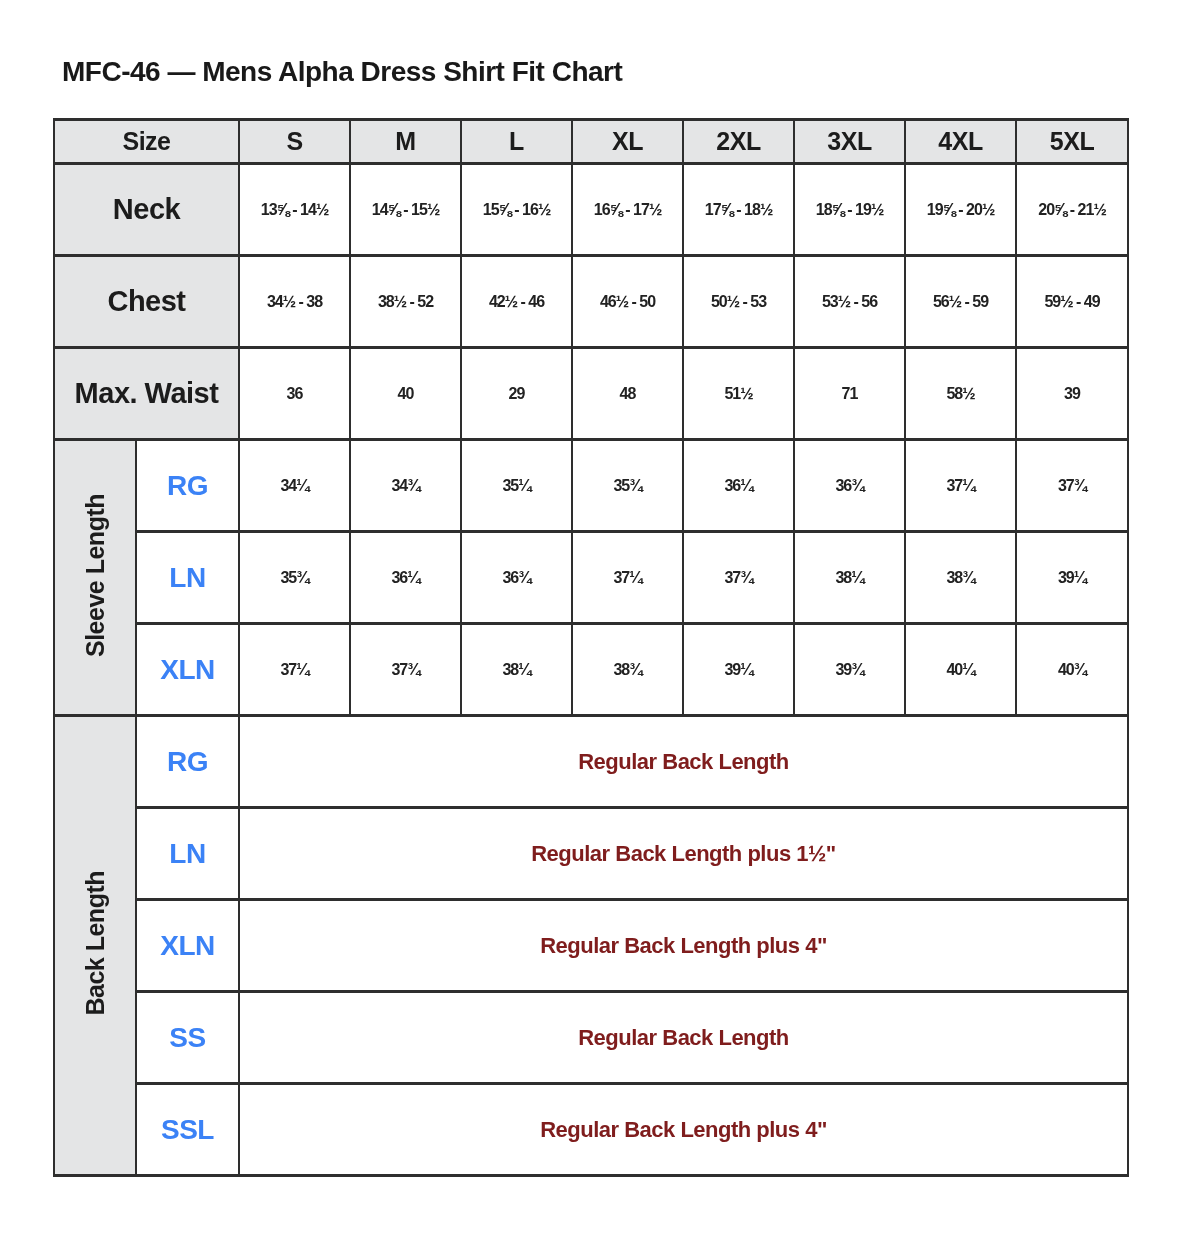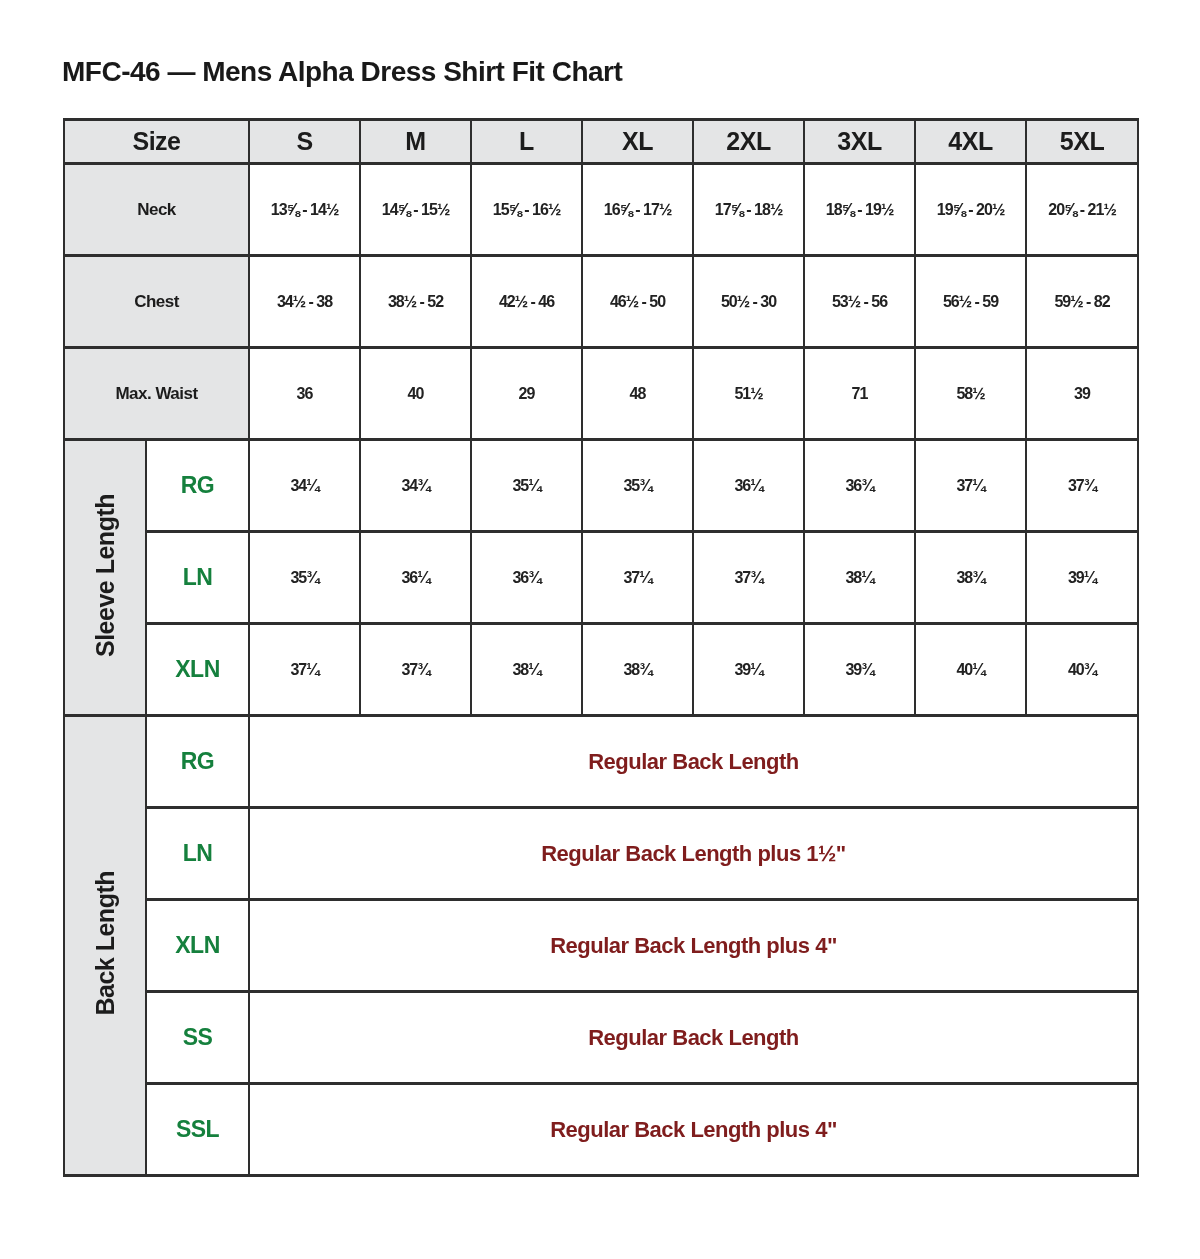--- a/index.html
+++ b/index.html
@@ -24,21 +24,21 @@
     left: 62px;
     top: 56px;
     font-size: 28px;
     font-weight: bold;
     letter-spacing: -0.5px;
     color: #191919;
     white-space: nowrap;
   }
   table.fit-chart {
     position: absolute;
-    left: 63px;
+    left: 53px;
     top: 118px;
     width: 1074px;
     border-collapse: collapse;
     table-layout: fixed;
     border-radius: 7px;
   }
   table.fit-chart th,
   table.fit-chart td {
     border-left: 2px solid #2e2e2e;
     border-right: 2px solid #2e2e2e;
@@ -51,35 +51,35 @@
   }
   tr.r-head { height: 44px; }
   tr.r-body { height: 92px; }
 
   .head, .label, .rot {
     background: #e4e5e6;
     font-weight: bold;
     color: #1c1c1c;
   }
   .head  { font-size: 25px; letter-spacing: -0.5px; }
-  .label { font-size: 17px; letter-spacing: -0.5px; }
+  .label { font-size: 29px; letter-spacing: -0.5px; }
 
   .val {
     font-size: 16px;
     font-weight: bold;
     letter-spacing: -1px;
     color: #222;
     white-space: nowrap;
   }
   .code {
-    font-size: 23px;
+    font-size: 28px;
     font-weight: bold;
     letter-spacing: -0.5px;
     background: #ffffff;
-    color: #15803d;
+    color: #3b82f6;
   }
   .desc {
     font-size: 22px;
     font-weight: bold;
     letter-spacing: -0.5px;
     color: #7f1d1d;
   }
   .vert {
     display: inline-block;
     writing-mode: vertical-rl;
@@ -135,24 +135,24 @@
       <td class="val">19⅝ - 20½</td>
       <td class="val">20⅝ - 21½</td>
     </tr>
 
     <tr class="r-body">
       <th colspan="2" class="label">Chest</th>
       <td class="val">34½ - 38</td>
       <td class="val">38½ - 52</td>
       <td class="val">42½ - 46</td>
       <td class="val">46½ - 50</td>
-      <td class="val">50½ - 30</td>
+      <td class="val">50½ - 53</td>
       <td class="val">53½ - 56</td>
       <td class="val">56½ - 59</td>
-      <td class="val">59½ - 82</td>
+      <td class="val">59½ - 49</td>
     </tr>
 
     <tr class="r-body">
       <th colspan="2" class="label">Max. Waist</th>
       <td class="val">36</td>
       <td class="val">40</td>
       <td class="val">29</td>
       <td class="val">48</td>
       <td class="val">51½</td>
       <td class="val">71</td>

